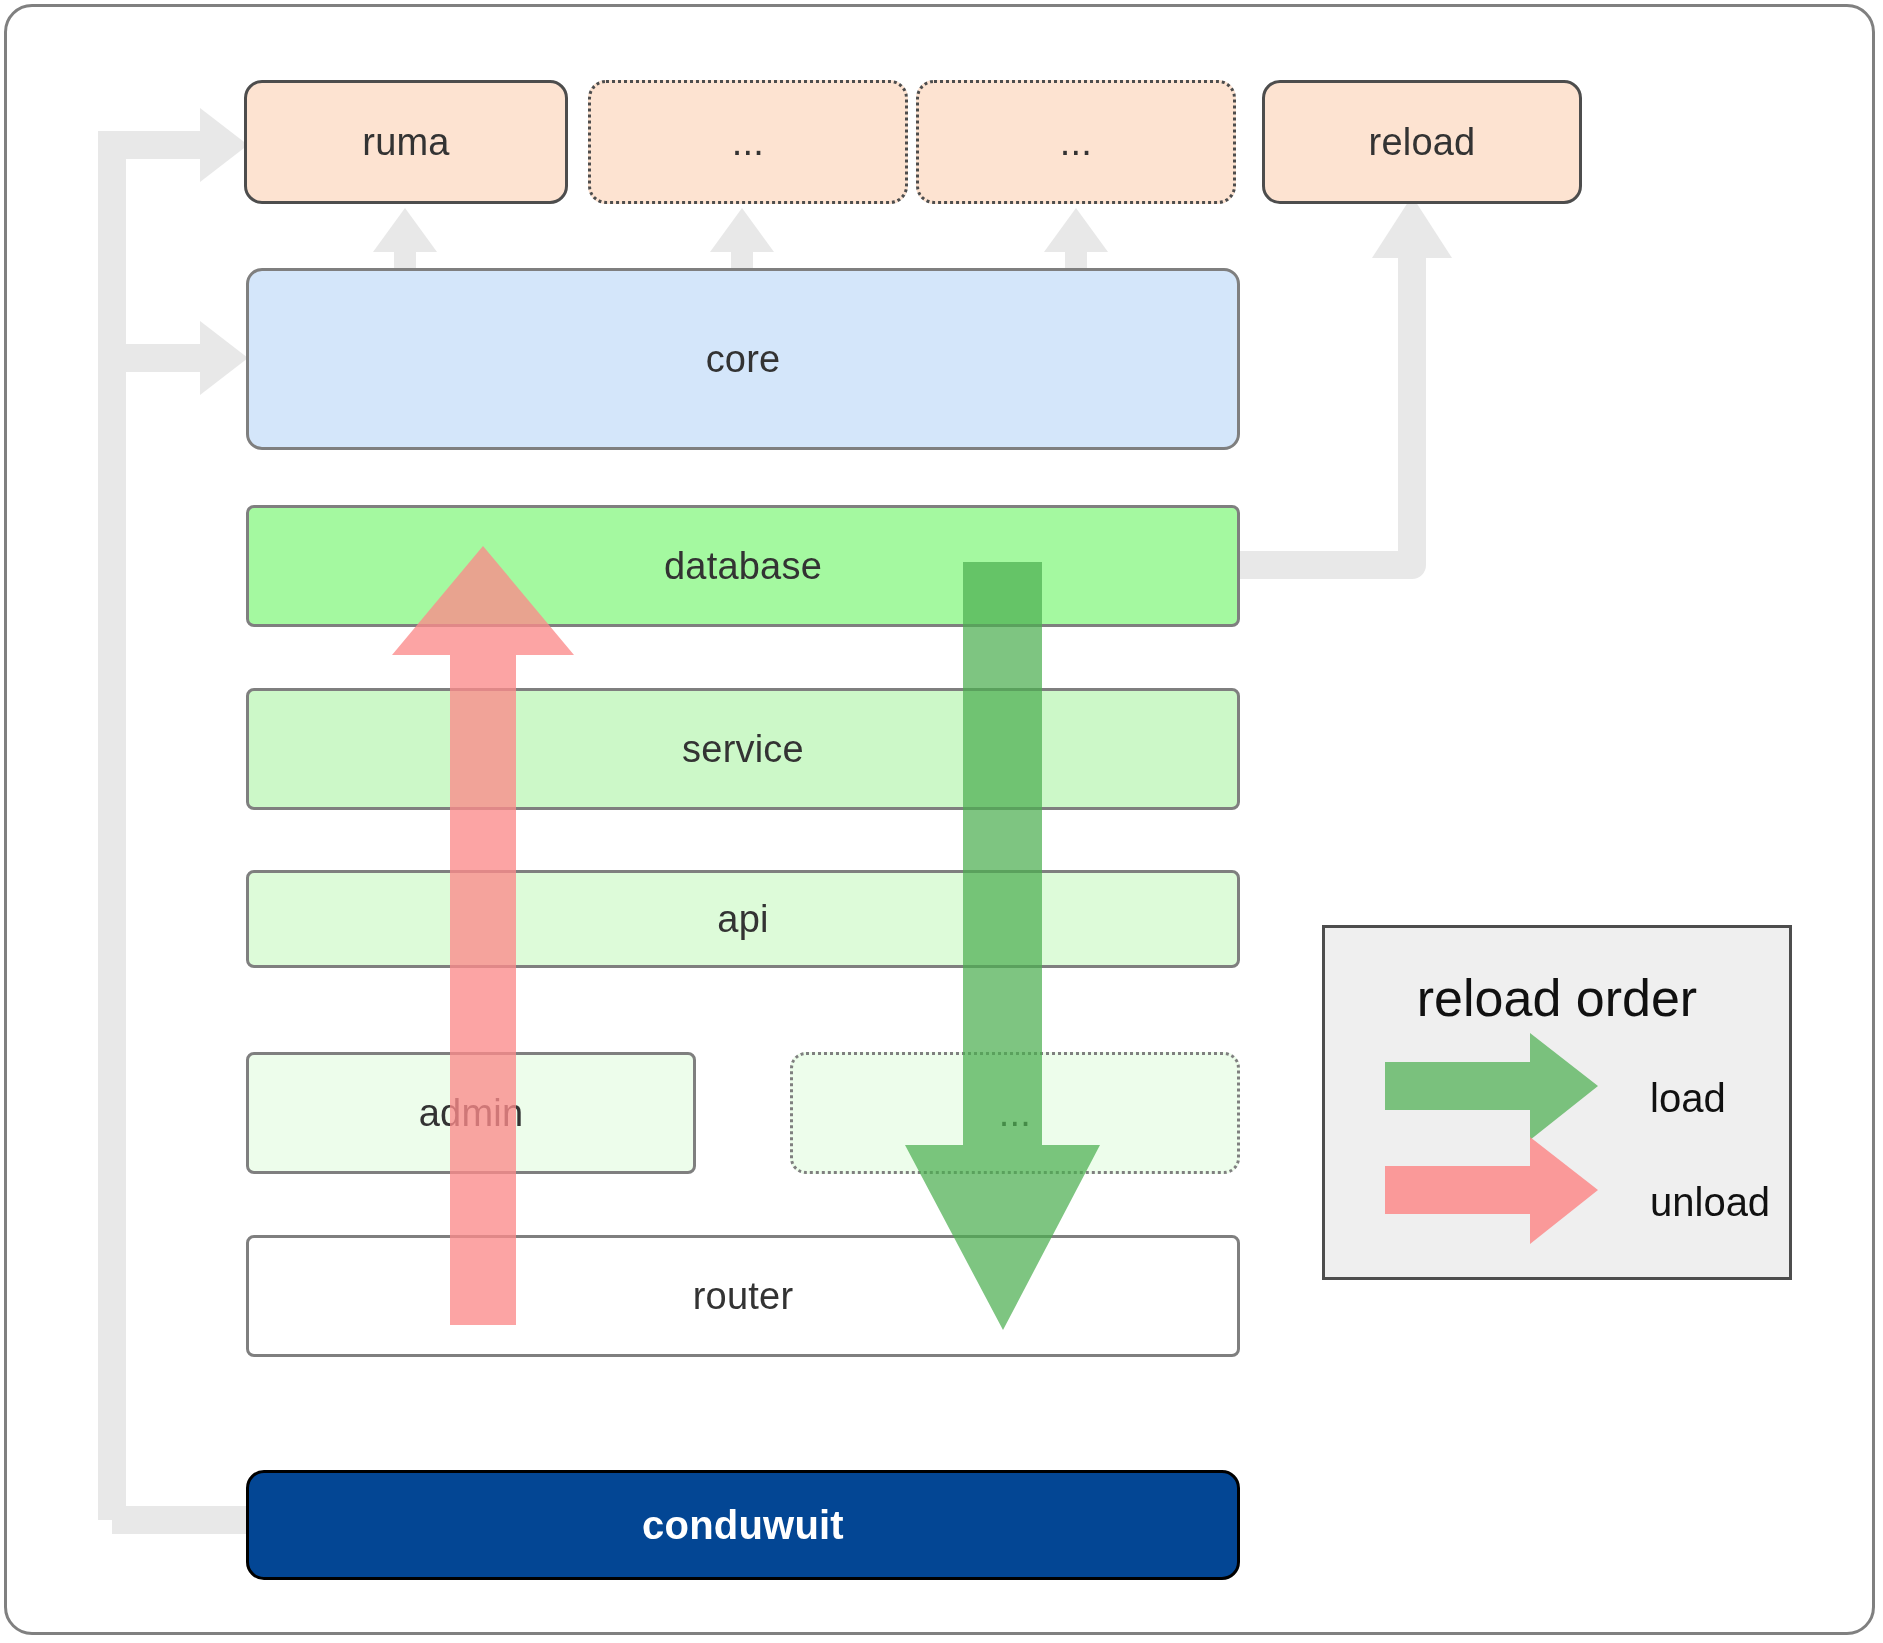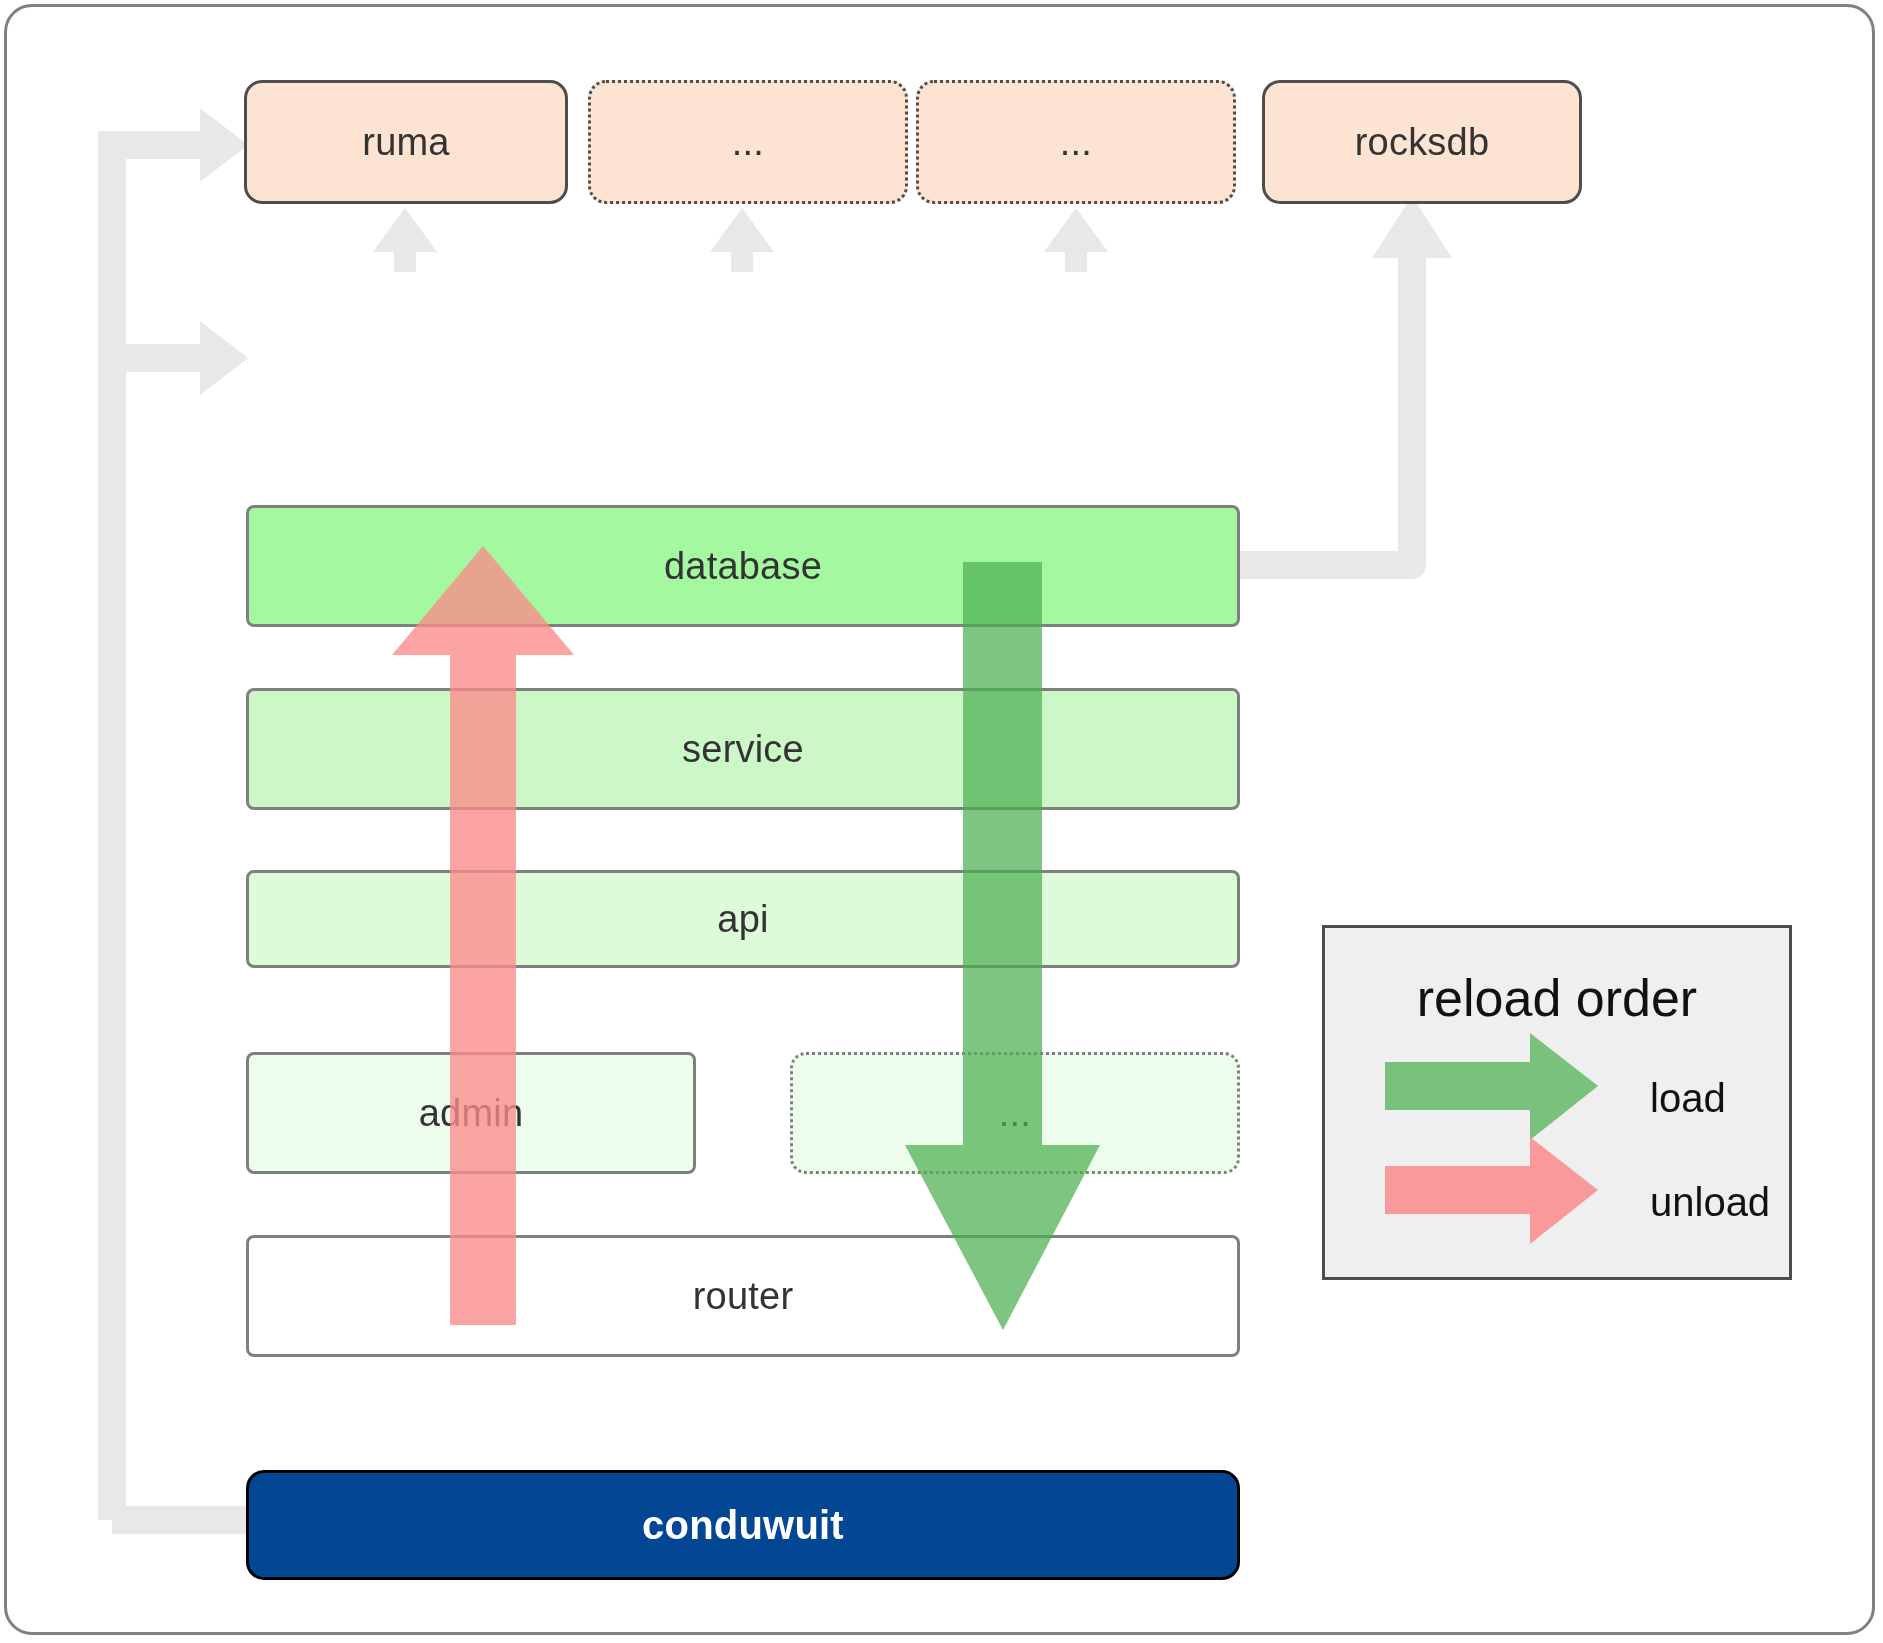--- a/index.html
+++ b/index.html
@@ -151,23 +151,26 @@
 
   <div class="node dep-dotted" style="left:588px; top:80px; width:320px; height:124px;">
     <span>...</span>
   </div>
 
   <div class="node dep-dotted" style="left:916px; top:80px; width:320px; height:124px;">
     <span>...</span>
   </div>
 
   <div class="node dep" style="left:1262px; top:80px; width:320px; height:124px;">
-    <span>rocksdb</span>
-  </div>
-
+    <span>reload</span>
+  </div>
+
+  <div class="node core" style="left:246px; top:268px; width:994px; height:182px;">
+    <span>core</span>
+  </div>
 
   <div class="node lyr" style="left:246px; top:505px; width:994px; height:122px; background:#a4f9a0;">
     <span>database</span>
   </div>
 
   <div class="node lyr" style="left:246px; top:688px; width:994px; height:122px; background:#ccf8c8;">
     <span>service</span>
   </div>
 
   <div class="node lyr" style="left:246px; top:870px; width:994px; height:98px; background:#ddfbd9;">

